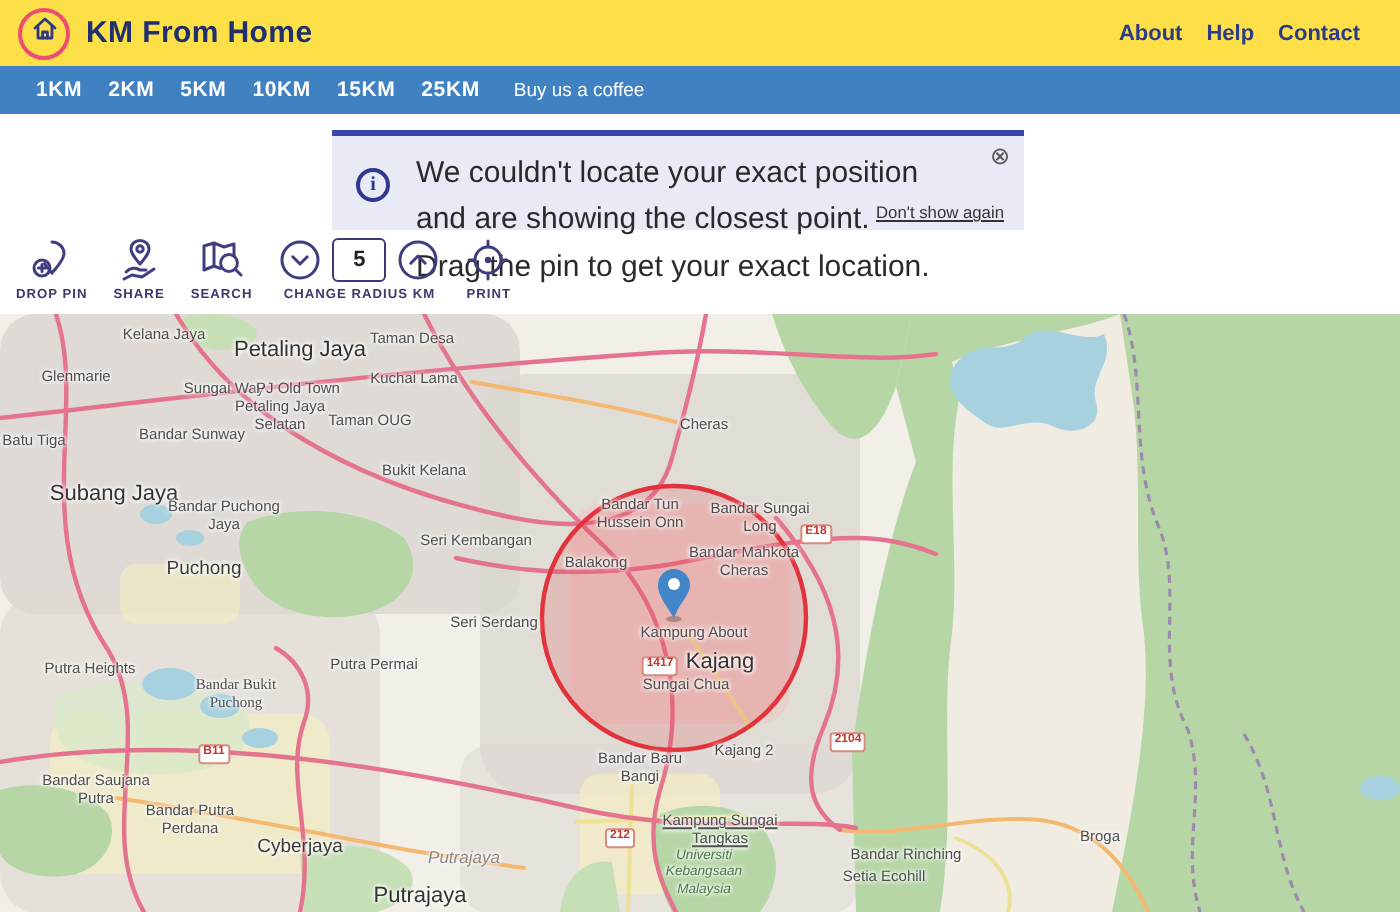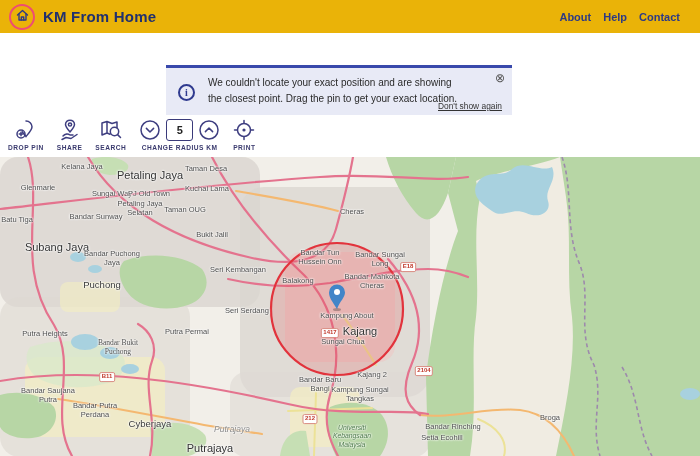--- a/index.html
+++ b/index.html
@@ -1,34 +1,34 @@
 <!DOCTYPE html>
 <html><head>
 <meta charset="utf-8">
 <style>
   html,body{margin:0;padding:0;background:#fff;}
   *{box-sizing:border-box;font-family:"Liberation Sans",sans-serif;}
   .page{position:relative;width:700px;height:456px;overflow:hidden;background:#fff;}
 
   
-  .header{position:absolute;top:0;left:0;width:700px;height:33px;background:#eab308;display:flex;align-items:center;}
+  .header{position:absolute;top:0;left:0;width:700px;height:33px;background:#fde047;display:flex;align-items:center;}
   .logo{margin-left:9px;width:26px;height:26px;border:2px solid #ee4d72;border-radius:50%;display:flex;align-items:center;justify-content:center;cursor:pointer;flex:0 0 auto;}
   .site-title{margin-left:8px;font-size:15px;font-weight:700;color:#20306e;letter-spacing:.2px;}
   .header-links{margin-left:auto;margin-right:20px;display:flex;gap:12px;}
   .header-links span{font-size:11px;font-weight:700;color:#2d3a85;cursor:pointer;}
 
   
   .nav{position:absolute;top:33px;left:0;width:700px;height:24px;background:#3f81c1;display:flex;align-items:center;padding-left:18px;gap:13px;}
   .nav-item{color:#fff;font-size:10.5px;font-weight:700;letter-spacing:.3px;cursor:pointer;}
   .nav-coffee{color:#fff;font-size:9.5px;font-weight:400;margin-left:4px;cursor:pointer;}
 
   
   .notice{position:absolute;left:166px;top:65px;width:346px;height:50px;background:#e8eaf6;border-top:3px solid #3949ab;}
   .notice-icon{position:absolute;left:12px;top:16px;width:17px;height:17px;border:2px solid #2f3a8f;border-radius:50%;color:#2f3a8f;font-size:10px;font-weight:700;display:flex;align-items:center;justify-content:center;font-family:"Liberation Serif",serif;}
-  .notice-text{position:absolute;left:42px;top:7px;width:258px;font-size:10px;line-height:1.55;color:#2a2a2a;}
+  .notice-text{position:absolute;left:42px;top:7px;width:258px;font-size:15px;line-height:1.55;color:#2a2a2a;}
   .notice-close{position:absolute;right:7px;top:4px;font-size:12px;color:#555;cursor:pointer;line-height:1;}
   .notice-dismiss{position:absolute;right:10px;bottom:4px;font-size:8.4px;color:#333;text-decoration:underline;cursor:pointer;}
 
   
   .toolbar{position:absolute;left:8px;top:119px;height:38px;display:flex;align-items:flex-start;gap:13px;}
   .tool{display:flex;flex-direction:column;align-items:center;gap:3px;cursor:pointer;}
   .tool svg{display:block;}
   .tool-label{font-size:6.6px;font-weight:700;letter-spacing:.5px;color:#3a3a6e;white-space:nowrap;}
   .radius-row{display:flex;align-items:center;gap:5px;}
   .radius-input{width:27px;height:22px;border:1.5px solid #3a3a7a;border-radius:3px;background:#fff;text-align:center;font-size:11px;font-weight:700;color:#222;padding:0;}
@@ -60,20 +60,30 @@
       </span>
     </div>
     <div class="site-title">KM From Home</div>
     <div class="header-links">
       <span>About</span>
       <span>Help</span>
       <span>Contact</span>
     </div>
   </div>
 
+  <div class="nav" id="nav-bar">
+
+  <div class="nav-item">1KM</div>
+      <div class="nav-item">2KM</div>
+      <div class="nav-item">5KM</div>
+      <div class="nav-item">10KM</div>
+      <div class="nav-item">15KM</div>
+      <div class="nav-item">25KM</div>
+      <div class="nav-coffee">Buy us a coffee</div>
+    </div>
 
   <div class="notice">
     <div class="notice-icon">i</div>
     <div class="notice-text">We couldn't locate your exact position and are showing the closest point. Drag the pin to get your exact location.</div>
     <div class="notice-close">⊗</div>
     <div class="notice-dismiss">Don't show again</div>
   </div>
 
   <div class="toolbar">
 
@@ -222,39 +232,39 @@
         <span class="mlabel suburb" style="left: 206px; top: 12px;">Taman Desa</span>
         <span class="mlabel suburb" style="left: 38px; top: 31px;">Glenmarie</span>
         <span class="mlabel suburb" style="left: 112px; top: 37px;">Sungai Way</span>
         <span class="mlabel suburb" style="left: 149px; top: 37px;">PJ Old Town</span>
         <span class="mlabel suburb" style="left: 207px; top: 32px;">Kuchai Lama</span>
         <span class="mlabel suburb" style="left: 140px; top: 51px;">Petaling Jaya
 Selatan</span>
         <span class="mlabel suburb" style="left: 185px; top: 53px;">Taman OUG</span>
         <span class="mlabel suburb" style="left: 17px; top: 63px;">Batu Tiga</span>
         <span class="mlabel suburb" style="left: 96px; top: 60px;">Bandar Sunway</span>
-        <span class="mlabel suburb" style="left: 212px; top: 78px;">Bukit Jalil</span>
+        <span class="mlabel suburb" style="left: 212px; top: 78px;">Bukit Kelana</span>
         <span class="mlabel suburb" style="left: 112px; top: 101px;">Bandar Puchong
 Jaya</span>
         <span class="mlabel suburb" style="left: 238px; top: 113px;">Seri Kembangan</span>
         <span class="mlabel suburb" style="left: 247px; top: 154px;">Seri Serdang</span>
         <span class="mlabel suburb" style="left: 352px; top: 55px;">Cheras</span>
         <span class="mlabel suburb" style="left: 372px; top: 80px; margin-top: 44px;">Bandar Mahkota
 Cheras</span>
         <span class="mlabel suburb" style="left: 320px; top: 100px;">Bandar Tun
 Hussein Onn</span>
         <span class="mlabel suburb" style="left: 380px; top: 102px;">Bandar Sungai
 Long</span>
         <span class="mlabel suburb" style="left: 298px; top: 124px;">Balakong</span>
         <span class="mlabel suburb" style="left: 347px; top: 159px;">Kampung About</span>
         <span class="mlabel suburb" style="left: 343px; top: 185px; text-align: center;">Sungai Chua</span>
         <span class="mlabel suburb" style="left: 372px; top: 218px;">Kajang 2</span>
         <span class="mlabel suburb" style="left: 320px; top: 227px;">Bandar Baru
 Bangi</span>
-        <span class="mlabel suburb" style="left: 360px; top: 237px;">Kampung Sungai
+        <span class="mlabel suburb" style="left: 360px; top: 258px; text-decoration: underline;">Kampung Sungai
 Tangkas</span>
         <span class="mlabel suburb" style="left: 45px; top: 177px;">Putra Heights</span>
         <span class="mlabel suburb" style="left: 187px; top: 175px;">Putra Permai</span>
         <span class="mlabel suburb" style="left: 118px; top: 190px; font-family: Liberation Serif, serif;">Bandar Bukit
 Puchong</span>
         <span class="mlabel suburb" style="left: 48px; top: 238px;">Bandar Saujana
 Putra</span>
         <span class="mlabel suburb" style="left: 95px; top: 253px;">Bandar Putra
 Perdana</span>
         <span class="mlabel suburb" style="left: 550px; top: 261px;">Broga</span>

